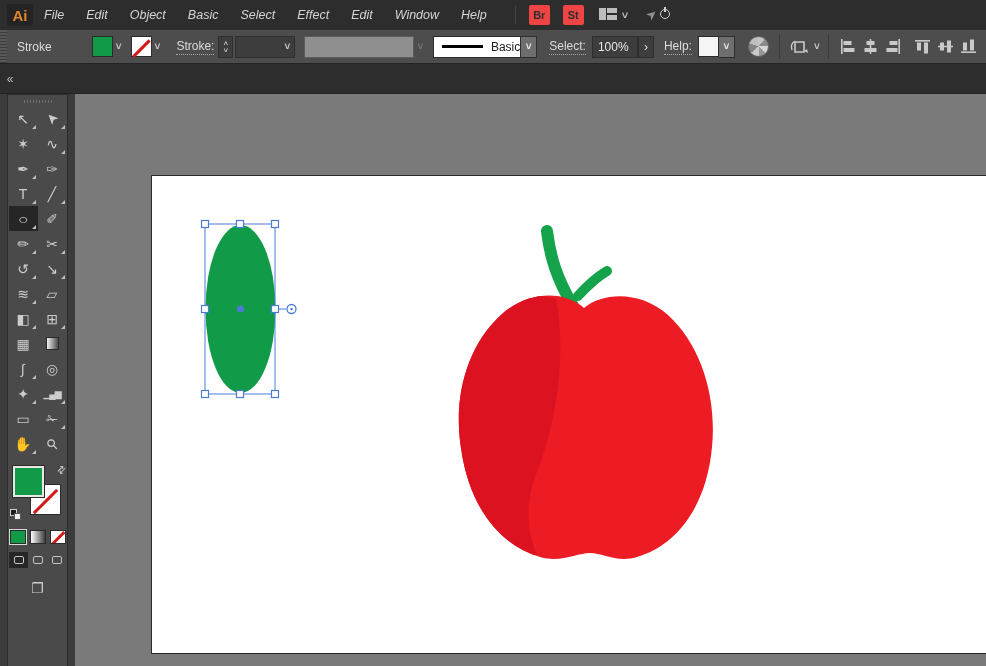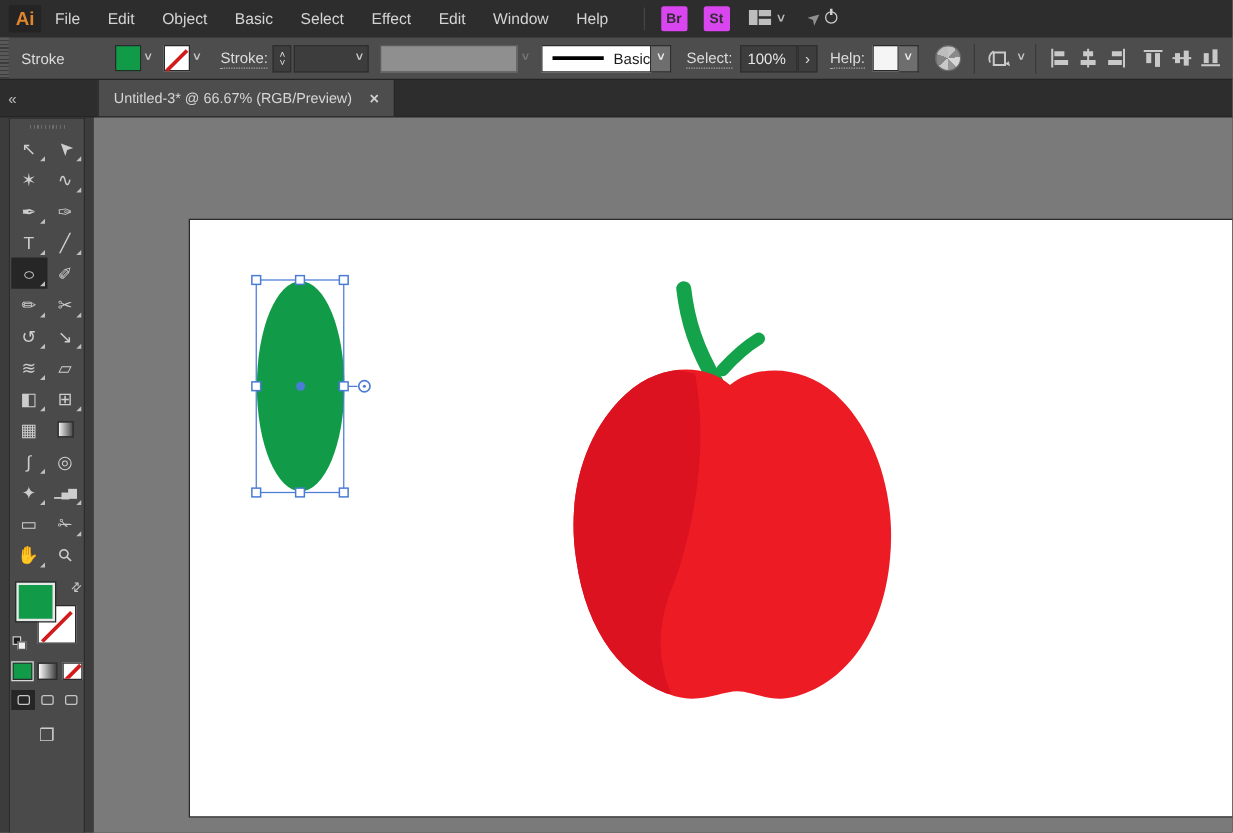--- a/index.html
+++ b/index.html
@@ -3,23 +3,23 @@
 <meta charset="utf-8">
 <style>
   * { margin:0; padding:0; box-sizing:border-box; }
   html,body { width:986px; height:666px; overflow:hidden; background:#2d2d2d;
               font-family:"Liberation Sans", sans-serif; -webkit-font-smoothing:antialiased; }
 
   
   .menubar { height:30px; background:#2d2d2d; display:flex; align-items:center; color:#d4d4d4; font-size:12.5px; }
   .ai-logo { width:26px; height:22px; margin-left:7px; display:flex; align-items:center; justify-content:center;
              font-weight:700; font-size:15px; background:#242424; border-radius:2px; }
-  .menu-item { padding:0 11px; line-height:30px; cursor:default; }
+  .menu-item { padding:0 11px; line-height:30px; cursor:default;font-style:italic; }
   .mb-sep { width:1px; height:18px; background:#454545; margin-left:17px; }
-  .chip { width:21px; height:20px; margin-left:13px; background:#d946ef; color:#2e2e2e; font-weight:700;
+  .chip { width:21px; height:20px; margin-left:13px; background:#ef4444; color:#2e2e2e; font-weight:700;
           font-size:11px; display:flex; align-items:center; justify-content:center; border-radius:2px; }
   .ws-icon { margin-left:15px; display:inline-block; }
   .chev { color:#bdbdbd; font-size:11px; font-weight:700; }
   .gpu { margin-left:18px; position:relative; width:26px; height:20px; }
   .gpu .rocket { position:absolute; left:0; top:2px; color:#8f8f8f; font-size:13px; transform:rotate(-40deg); }
   .gpu .pwr { position:absolute; right:2px; top:4px; width:10px; height:10px; border:1.5px solid #cfcfcf; border-radius:50%; }
   .gpu .pwr::after { content:""; position:absolute; left:3px; top:-3px; width:1.5px; height:5px; background:#cfcfcf; }
 
   
   .ctrlbar { height:34px; background:#4d4d4d; border-bottom:1px solid #242424; display:flex; align-items:center;
@@ -231,24 +231,20 @@
     <svg width="17" height="17" viewBox="0 0 17 17">
         <rect x="1" y="13.4" width="15" height="1.6"></rect>
       <rect x="3" y="4.5" width="4" height="8"></rect>
         <rect x="10" y="1.5" width="4" height="11"></rect>
       </svg>
   </span>
 </div>
 
 <div class="tabbar">
   <span class="collapse">«</span>
-  <div class="doc-tab">
-    <span>Untitled-3* @ 66.67% (RGB/Preview)</span>
-    <span class="tab-close">×</span>
-  </div>
 </div>
 
 <div class="main">
 
   <div class="toolcol">
     <div class="toolpanel">
       <span class="grip"></span>
       <div class="tools">
         <div class="tool g">
             <span>↖</span>

